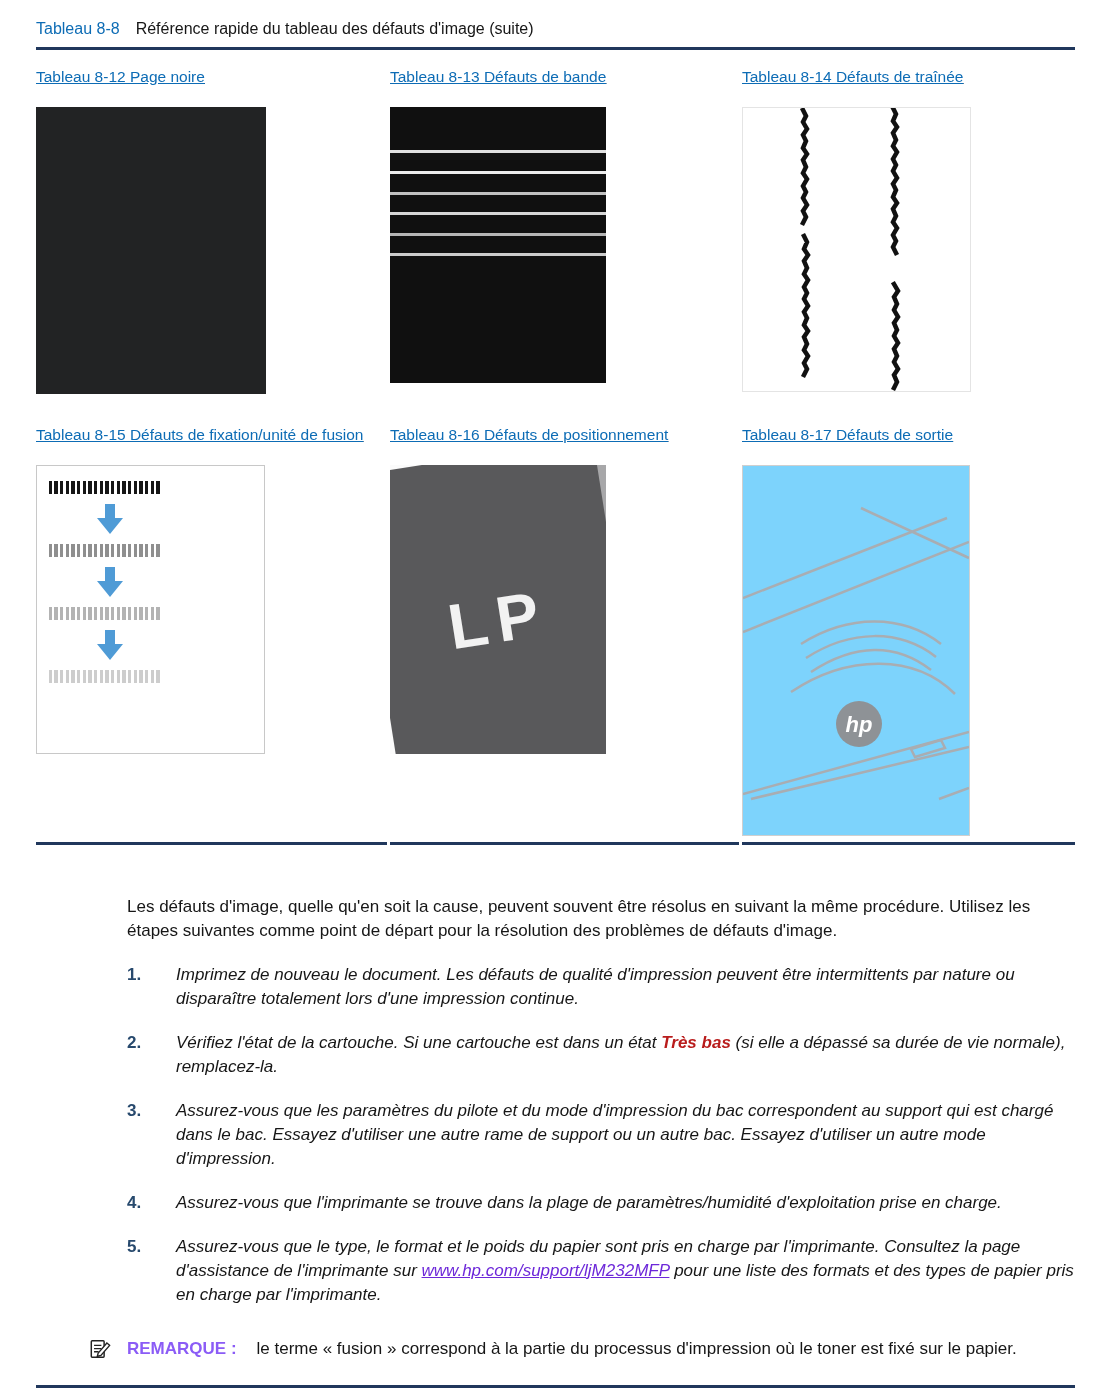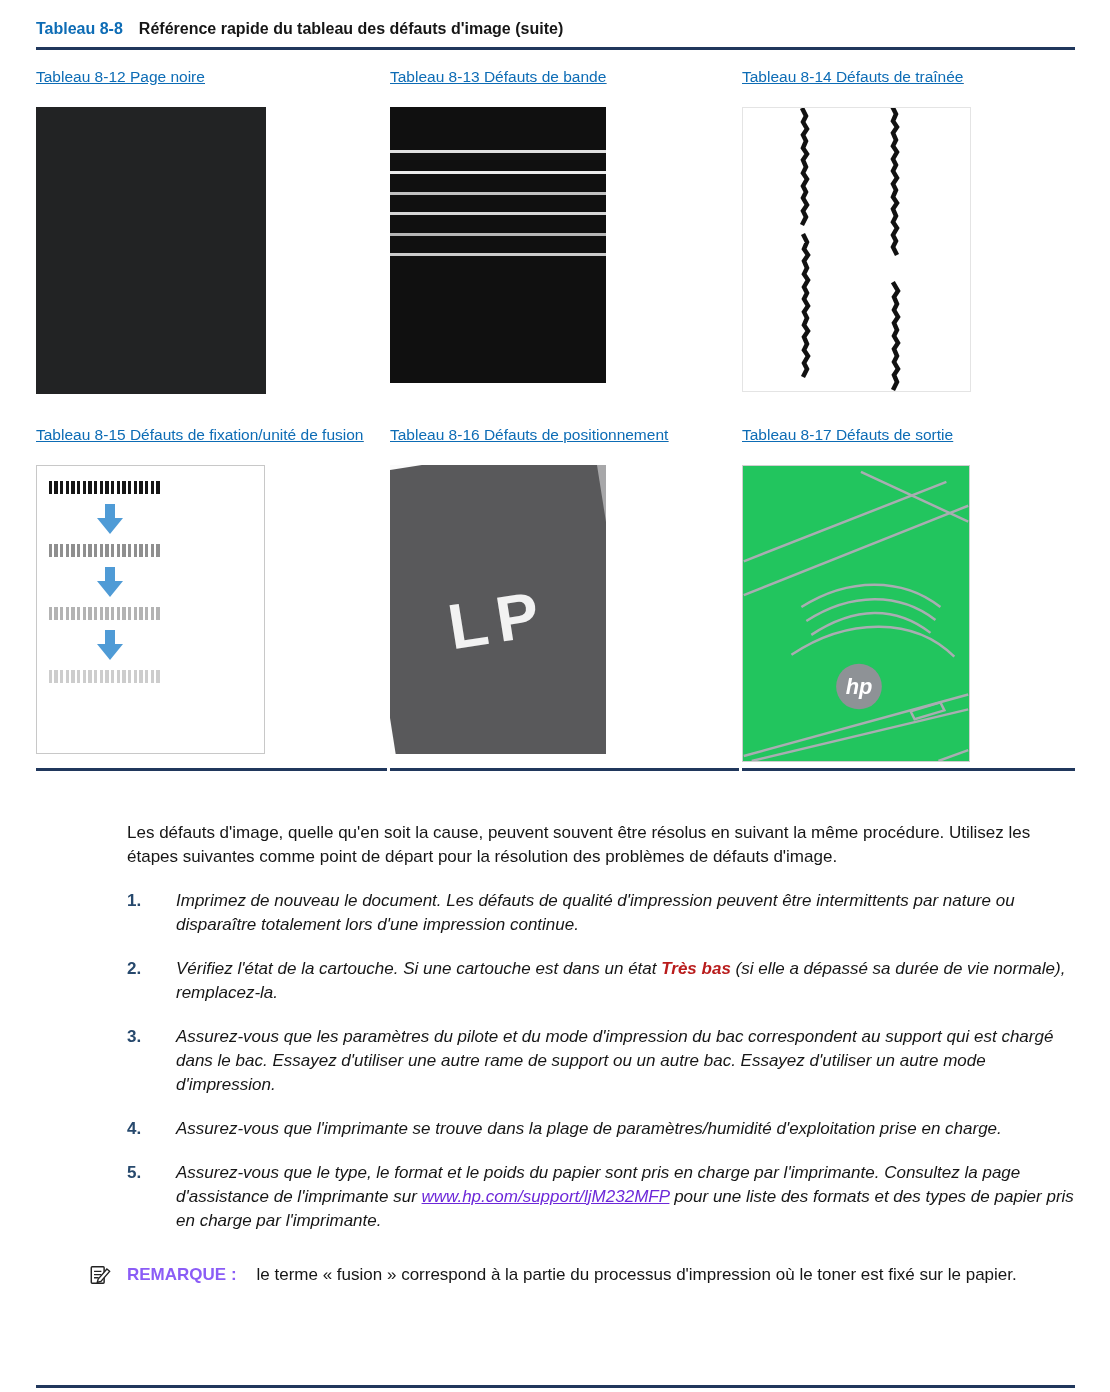--- a/index.html
+++ b/index.html
@@ -1,21 +1,21 @@
 <!DOCTYPE html>
 <html><head>
 <meta charset="utf-8">
 <style>
   html,body{margin:0;padding:0;background:#ffffff;}
   body{font-family:"Liberation Sans","DejaVu Sans",sans-serif;color:#161616;}
   .page{width:1110px;height:1392px;box-sizing:border-box;position:relative;
         padding:20px 35px 0 36px;overflow:hidden;background:#fff;}
 
   
-  .caption{font-size:16px;font-weight:bold;}
+  .caption{font-size:16px;font-weight:normal;}
   .caption .lbl{color:#0d6cb5;margin-right:16px;}
   .toprule{height:3px;background:#20375c;margin-top:9px;}
 
   
   .grid{display:grid;grid-template-columns:354px 352px 1fr;margin-top:16px;text-decoration:underline;}
   .cell{padding-right:22px;display:flex;flex-direction:column;align-items:flex-start;}
   .cell.top{margin-bottom:30px;}
   .cell.b{border-bottom:3px solid #20375c;margin-right:3px;padding-bottom:6px;}
   .cell.b.last{margin-right:0;}
   .tlink{color:#0d6cb5;text-decoration:underline;font-size:15.5px;line-height:21px;cursor:pointer;}
@@ -42,21 +42,21 @@
 
   
   .fig-lp{width:216px;height:289px;background:#a7a7a9;position:relative;overflow:hidden;}
   .lp-white{position:absolute;left:-28px;top:-30px;width:252px;height:332px;
             background:#fbfbfb;transform:rotate(-9deg);}
   .lp-dark{position:absolute;left:-14px;top:-10px;width:244px;height:330px;background:#59595b;
            transform:rotate(-9deg);display:flex;align-items:center;justify-content:center;}
   .lp-dark span{color:#f2f2f2;font-size:64px;font-weight:bold;letter-spacing:9px;}
 
   
-  .fig-printer{width:228px;height:297px;box-sizing:border-box;background:#22c55e;border:1px solid #cfcfcf;}
+  .fig-printer{width:228px;height:371px;box-sizing:border-box;background:#7dd3fc;border:1px solid #cfcfcf;}
   .fig-printer svg{display:block;width:100%;height:100%;}
 
   
   .content{padding-left:91px;font-size:17px;line-height:24px;}
   .intro{margin-top:50px;}
   .step{display:flex;margin-top:20px;}
   .step .num{width:49px;flex:none;font-weight:bold;color:#27496d;}
   .step .body{flex:1;font-style:italic;}
   .body b{color:#b91c1c;}
   a.inlink{color:#6d28d9;text-decoration:underline;cursor:pointer;}

